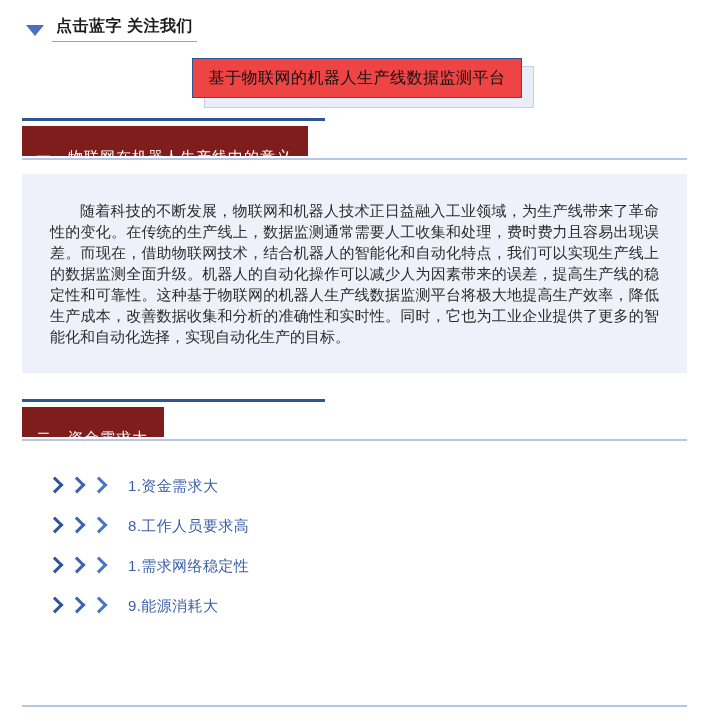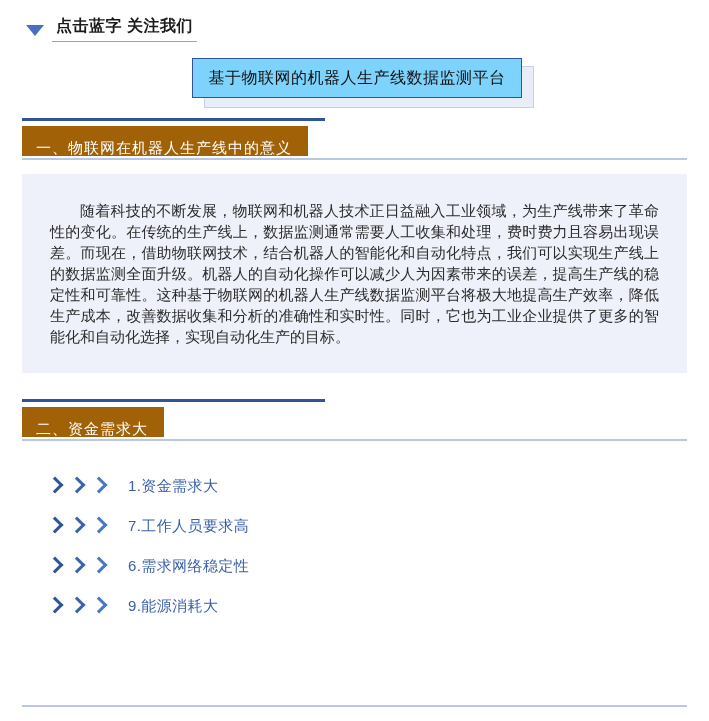--- a/index.html
+++ b/index.html
@@ -63,21 +63,21 @@
     background: #e9edf7;
     border: 1px solid #c6cfe4;
     box-sizing: border-box;
   }
   .title-box {
     position: absolute;
     left: 192px;
     top: 2px;
     width: 330px;
     height: 40px;
-    background: #7dd3fc;
+    background: #ef4444;
     border: 1px solid #2f5597;
     box-sizing: border-box;
     display: flex;
     align-items: center;
     justify-content: center;
   }
   .title-text {
     font-size: 16px;
     color: #111;
     letter-spacing: 0.5px;
@@ -96,25 +96,25 @@
     width: 303px;
     height: 3px;
     background: #2f5597;
   }
   .section-label {
     position: absolute;
     left: 0;
     top: 8px;
     min-width: 285px;
     height: 30px;
-    background: #a16207;
+    background: #7f1d1d;
     color: #ffffff;
     font-size: 15px;
     line-height: 30px;
-    padding: 7px 16px 0 14px;
+    padding: 16px 16px 0 14px;
     box-sizing: border-box;
     letter-spacing: 1px;
     white-space: nowrap;
   }
   .section-label.narrow {
     min-width: 140px;
   }
   .section-baseline {
     position: absolute;
     left: 0;
@@ -235,30 +235,30 @@
       </span>
       <span class="point-text">1.资金需求大</span>
     </div>
 
     <div class="point-row">
       <span class="chev-group">
         <span class="chev c1"></span>
         <span class="chev c2"></span>
         <span class="chev c3"></span>
       </span>
-      <span class="point-text">7.工作人员要求高</span>
-    </div>
-
-    <div class="point-row">
-      <span class="chev-group">
-        <span class="chev c1"></span>
-        <span class="chev c2"></span>
-        <span class="chev c3"></span>
-      </span>
-      <span class="point-text">6.需求网络稳定性</span>
+      <span class="point-text">8.工作人员要求高</span>
+    </div>
+
+    <div class="point-row">
+      <span class="chev-group">
+        <span class="chev c1"></span>
+        <span class="chev c2"></span>
+        <span class="chev c3"></span>
+      </span>
+      <span class="point-text">1.需求网络稳定性</span>
     </div>
 
     <div class="point-row">
       <span class="chev-group">
         <span class="chev c1"></span>
         <span class="chev c2"></span>
         <span class="chev c3"></span>
       </span>
       <span class="point-text">9.能源消耗大</span>
     </div>

